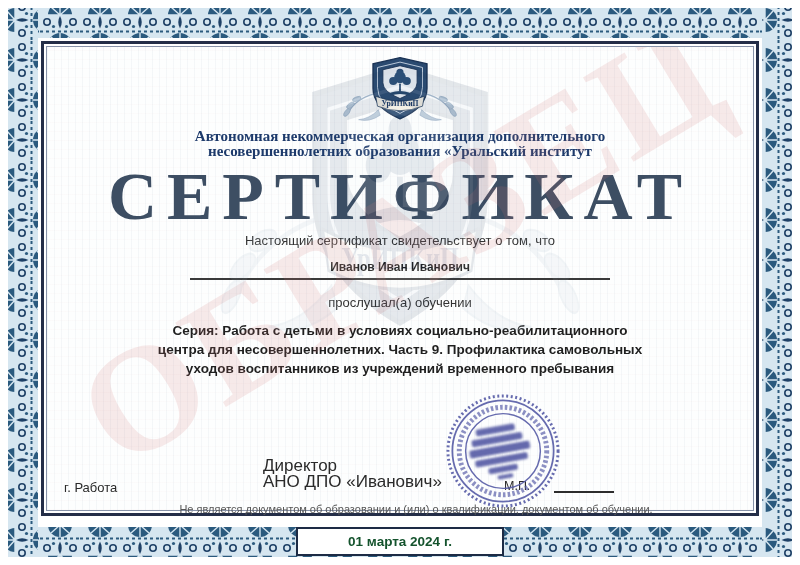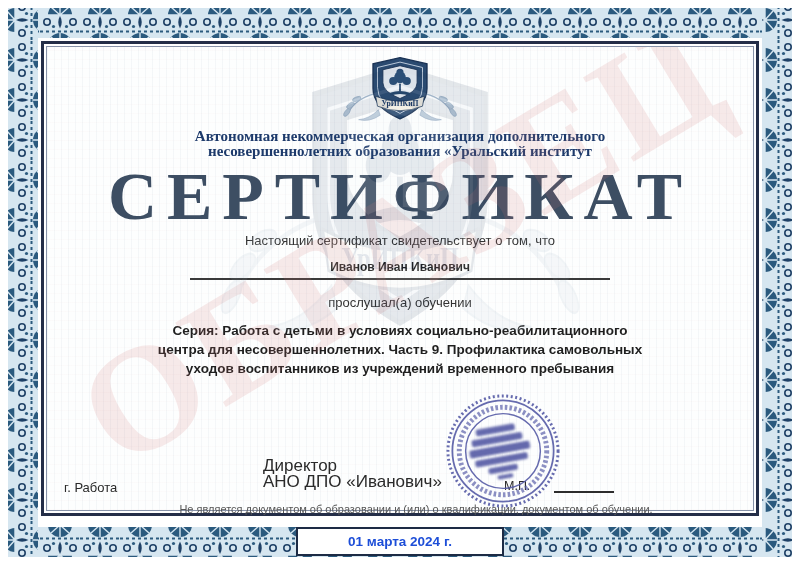--- a/index.html
+++ b/index.html
@@ -54,21 +54,21 @@
   .seal-mark { position:absolute; left:504px; top:479px; font-size:12.5px; color:#2a2a2a; z-index:3; }
   .sig-line { position:absolute; left:554px; top:491px; width:60px;
     border-top:2px solid #2d2d2d; z-index:3; }
   .stamp { position:absolute; left:444px; top:392px; z-index:4; opacity:0.92; }
   .disclaimer { position:absolute; left:0; right:0; top:503px; text-align:center;
     font-size:11px; color:#555; z-index:3;padding-left:32px; }
   .date-box {
     position:absolute; left:50%; top:527px; transform:translateX(-50%);
     width:208px; height:29px; background:#ffffff; border:2px solid #1d2b45;
     display:flex; align-items:center; justify-content:center;
-    font-size:13.5px; font-weight:bold; color:#1d4ed8; z-index:5;
+    font-size:13.5px; font-weight:bold; color:#14532d; z-index:5;
   }
 </style>
 </head>
 <body>
 
 <svg width="0" height="0" style="position:absolute" aria-hidden="true">
   <defs>
     <g id="ornMotif">
       <rect width="40" height="30" fill="#d6e6f0"></rect>
       <path d="M0,1.5 H40" stroke="#2b5a7e" stroke-width="2" stroke-dasharray="3 3" fill="none"></path>

